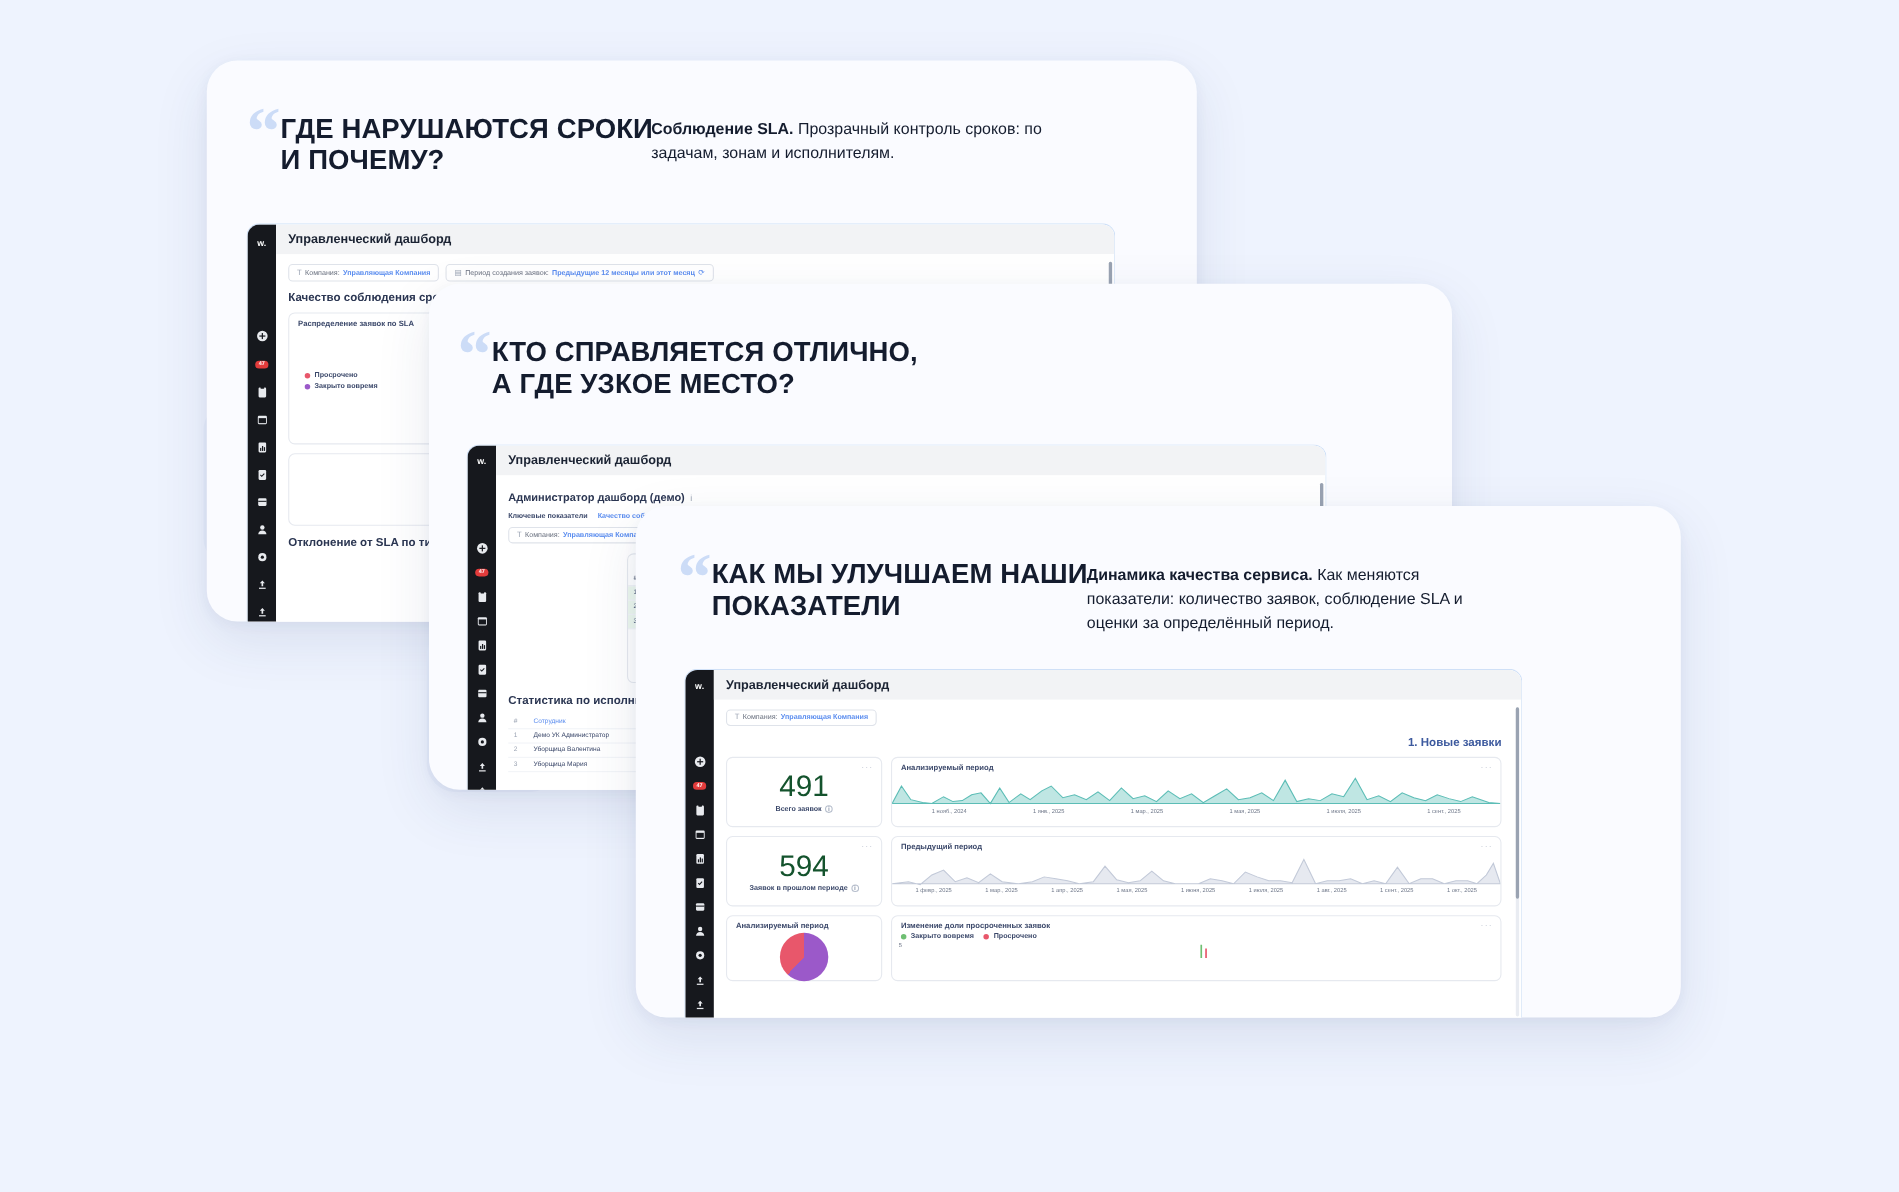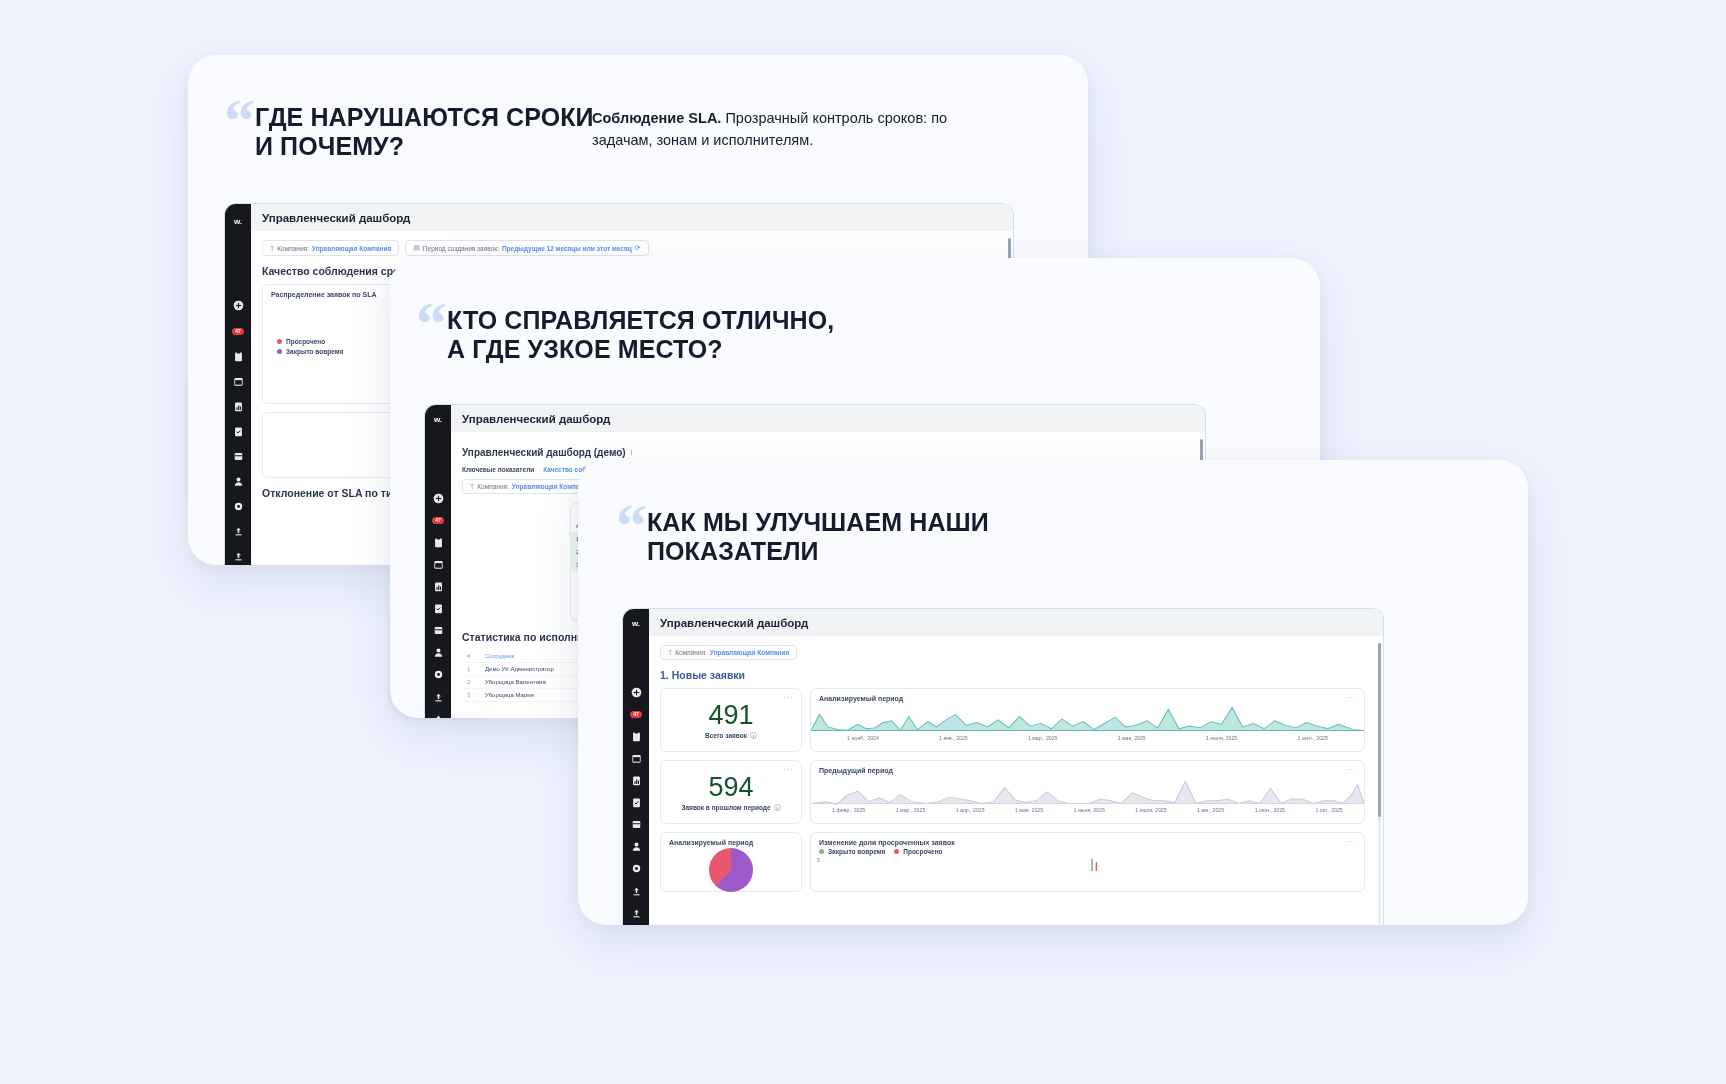--- a/index.html
+++ b/index.html
@@ -92,21 +92,21 @@
   .chip-row { display: flex; gap: 6px; margin-bottom: 9px; }
   .chip {
     border: 1px solid #dfe3ea; border-radius: 4px; background: #fff;
     padding: 3px 7px; font-size: 6.5px; color: #6b7280;
     display: flex; align-items: center; gap: 3px; white-space: nowrap;
   }
   .chip .val { color: #5b8def; font-weight: 700; }
   .chip .gl { color: #9aa3b2; font-size: 7px; }
 
   .sec-title { font-size: 10.5px; font-weight: 700; color: #2b3652; margin: 6px 0 7px; }
-  .sec-title.blue { color: #3d5a9e; }
+  .sec-title.blue { color: #3d5a9e; text-align: right; }
 
   .panel {
     border: 1px solid #e6e9ef; border-radius: 6px; background: #fff;
     position: relative;
   }
   .panel-label { font-size: 7px; font-weight: 700; color: #3b486a; padding: 6px 8px 2px; }
   .dots { position: absolute; right: 7px; top: 4px; color: #b8bfcc; font-size: 8px; letter-spacing: 1px; }
 
   .kpi { display: flex; flex-direction: column; align-items: center; justify-content: center; }
   .kpi .num { font-size: 27px; font-weight: 400; color: #14532d; line-height: 1.05; }
@@ -368,21 +368,21 @@
             </svg>
           </div>
         <div class="rail-spacer"></div>
       </div>
 
       <div class="win-body">
         <div class="win-title">Управленческий дашборд</div>
         <div class="win-content">
 
           <div class="subtitle-row" style="margin:6px 0 8px;">
-            <span>Управленческий дашборд (демо)</span>
+            <span>Администратор дашборд (демо)</span>
             <span class="i">i</span>
           </div>
 
           <div class="tabs">
             <span class="t">Ключевые показатели</span>
             <span class="t active">Качество соблюдения сроков (SLA)</span>
           </div>
 
           <div class="chip-row">
             <div class="chip">
@@ -453,20 +453,23 @@
 
   <div class="bump bump-3"></div>
   <div class="slide slide-3">
 
     <div class="head-row" style="left:38px; top:48px;">
       <span class="quote-mark">“</span>
       <h1 class="headline">КАК МЫ УЛУЧШАЕМ НАШИ
 ПОКАЗАТЕЛИ</h1>
     </div>
 
+    <div class="lede" style="position:absolute; left:410px; top:52px; max-width:350px;">
+      <b>Динамика качества сервиса.</b><span> Как меняются показатели: количество заявок, соблюдение SLA и оценки за определённый период.</span>
+    </div>
 
     <div class="appwin" style="left:44px; top:148px; width:762px; height:320px;">
       <div class="rail">
         <div class="rail-logo">w.</div>
         <div class="rail-spacer" style="min-height:48px;"></div>
         <div class="rail-ico">
             <svg viewBox="0 0 16 16">
               <circle cx="8" cy="8" r="7"></circle>
               <rect x="7.2" y="4" width="1.6" height="8" fill="#16181d"></rect>
               <rect x="4" y="7.2" width="8" height="1.6" fill="#16181d"></rect>

